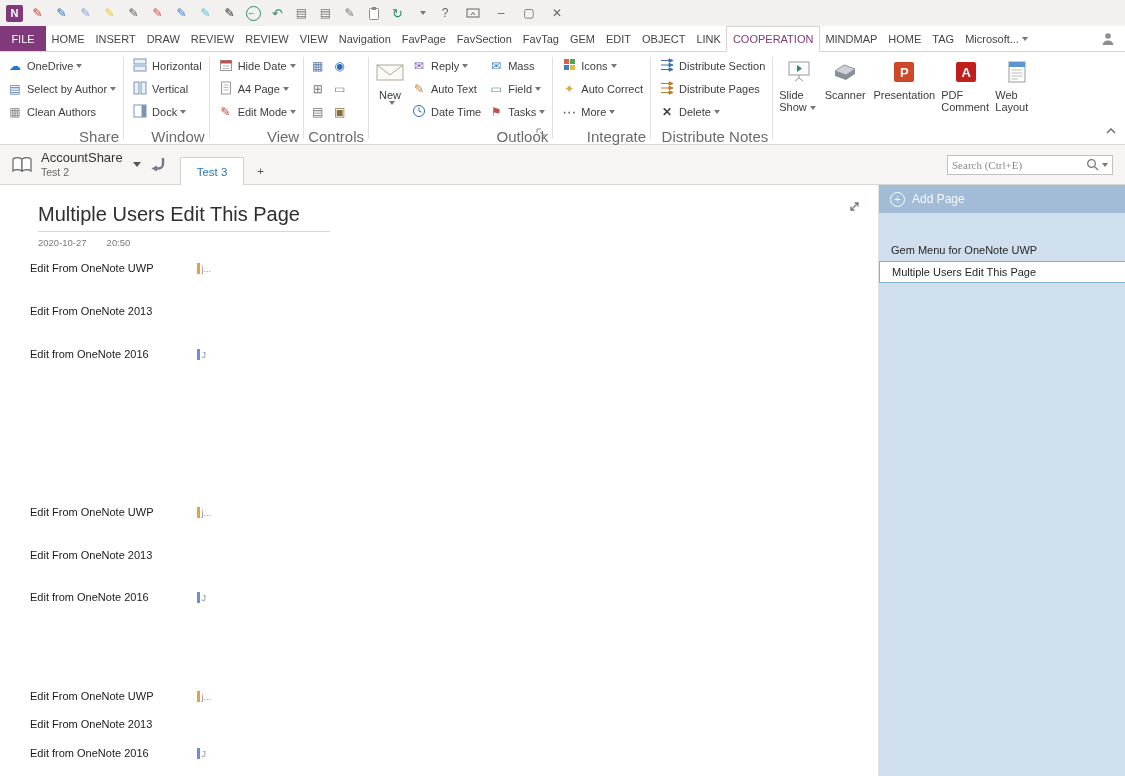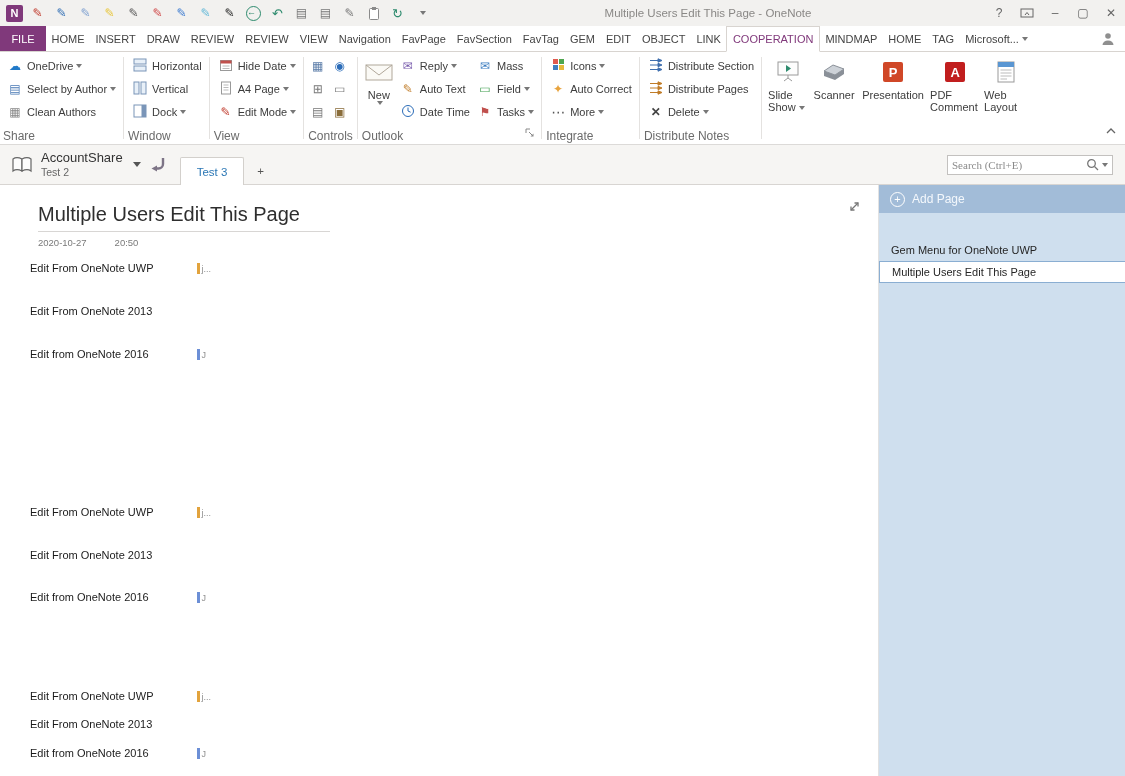--- a/index.html
+++ b/index.html
@@ -30,21 +30,21 @@
 
   
   .ribbon{height:93px;background:#fff;border-bottom:1px solid #dcdad8;display:flex;align-items:stretch;
     padding:2px 0 0 2px;position:relative;flex:0 0 auto}
   .rgroup{display:flex;flex-direction:column;position:relative;padding:0 1px}
   .rbody{flex:1;display:flex;align-items:flex-start}
   .rcol{display:flex;flex-direction:column}
   .ritem{display:flex;align-items:center;height:23px;padding:0 3px;white-space:nowrap;cursor:pointer}
   .ric{width:18px;text-align:center;font-size:12px;margin-right:3px;flex:0 0 auto;line-height:1}
   .rlb{font-size:11px;color:#3c3c3c}
-  .rglabel{height:15px;line-height:15px;text-align:left;font-size:12px;color:#6b6b6b;white-space:nowrap}
+  .rglabel{height:15px;line-height:15px;text-align:right;font-size:15px;color:#6b6b6b;white-space:nowrap}
   .rsep{width:1px;background:#e4e2e0;margin:3px 3px 5px 3px}
   .crt{display:inline-block;width:0;height:0;border-left:3px solid transparent;border-right:3px solid transparent;
     border-top:4px solid #777;margin-left:3px;vertical-align:1px}
   .bigbtn{display:flex;flex-direction:column;align-items:center;padding:3px 2px 0 2px;cursor:pointer}
   .bigicon{height:30px;display:flex;align-items:center;justify-content:center;margin-bottom:2px}
   .biglbl{font-size:11px;line-height:12px;color:#3c3c3c;text-align:left}
   .cgrid{display:grid;grid-template-columns:22px 22px;grid-auto-rows:23px}
   .cgrid .ritem{padding:0;justify-content:center}
   .launcher{position:absolute;right:3px;bottom:2px;cursor:pointer}
   .collapse{position:absolute;right:8px;bottom:5px;cursor:pointer}
@@ -69,21 +69,21 @@
     display:flex;align-items:center;padding:0 4px}
   .search input{border:none;outline:none;flex:1;min-width:0;font-size:11px;color:#444;background:transparent;
     font-family:Liberation Serif, serif}
   .search input::placeholder{color:#8a8a8a}
 
   
   .workspace{flex:1;display:flex;min-height:0}
   .canvas{flex:1;position:relative;background:#fff;border-right:1px solid #e2e2e2}
   .ptitle{position:absolute;left:38px;top:18px;font-size:20px;font-weight:300;color:#2e2e2e;cursor:text}
   .prule{position:absolute;left:38px;top:46px;width:292px;height:1px;background:#d8d6d4}
-  .pdate{position:absolute;left:38px;top:52px;font-size:9.5px;color:#7a7a7a;display:flex;gap:28px}
+  .pdate{position:absolute;left:38px;top:52px;font-size:9.5px;color:#7a7a7a;display:flex;gap:20px}
   .pline{position:absolute;left:30px;width:300px;height:14px;font-size:11px;color:#1b1b1b;cursor:text}
   .mk{position:absolute;left:167px;top:1px;display:flex;align-items:center;gap:2px}
   .bar{width:2.5px;height:11px;display:inline-block}
   .bar.uwp{background:var(--marker-uwp,#E2A33D)}
   .bar.o16{background:var(--marker-2016,#6C8FD6)}
   .au{font-size:9px;color:#8f8f8f;font-style:normal}
   .l0{top:77px}.l1{top:120px}.l2{top:163px}.l3{top:321px}.l4{top:364px}
   .l5{top:406px}.l6{top:505px}.l7{top:533px}.l8{top:562px}
   .expand{position:absolute;top:14px;right:16px;cursor:pointer}
 
@@ -128,21 +128,20 @@
         <svg width="12" height="14" viewBox="0 0 12 14">
             <rect x="1.5" y="2.5" width="9" height="11" rx="1" fill="#fff" stroke="#8a8a8a"></rect>
             <rect x="4" y="1" width="4" height="3" fill="#8a8a8a"></rect>
           </svg>
       </span>
       <span class="qbtn teal">↻</span>
       <span class="qbtn">
           <i class="crt"></i>
         </span>
     </div>
-    <div class="apptitle">Multiple Users Edit This Page - OneNote</div>
     <div class="winctrl">
       <span class="wbtn">?</span>
       <span class="wbtn">
         <svg width="14" height="12" viewBox="0 0 14 12">
             <rect x="1" y="2" width="12" height="8" fill="none" stroke="#666"></rect>
             <polyline points="5,8 7,5.5 9,8" fill="none" stroke="#666"></polyline>
           </svg>
       </span>
       <span class="wbtn">–</span>
       <span class="wbtn">▢</span>

